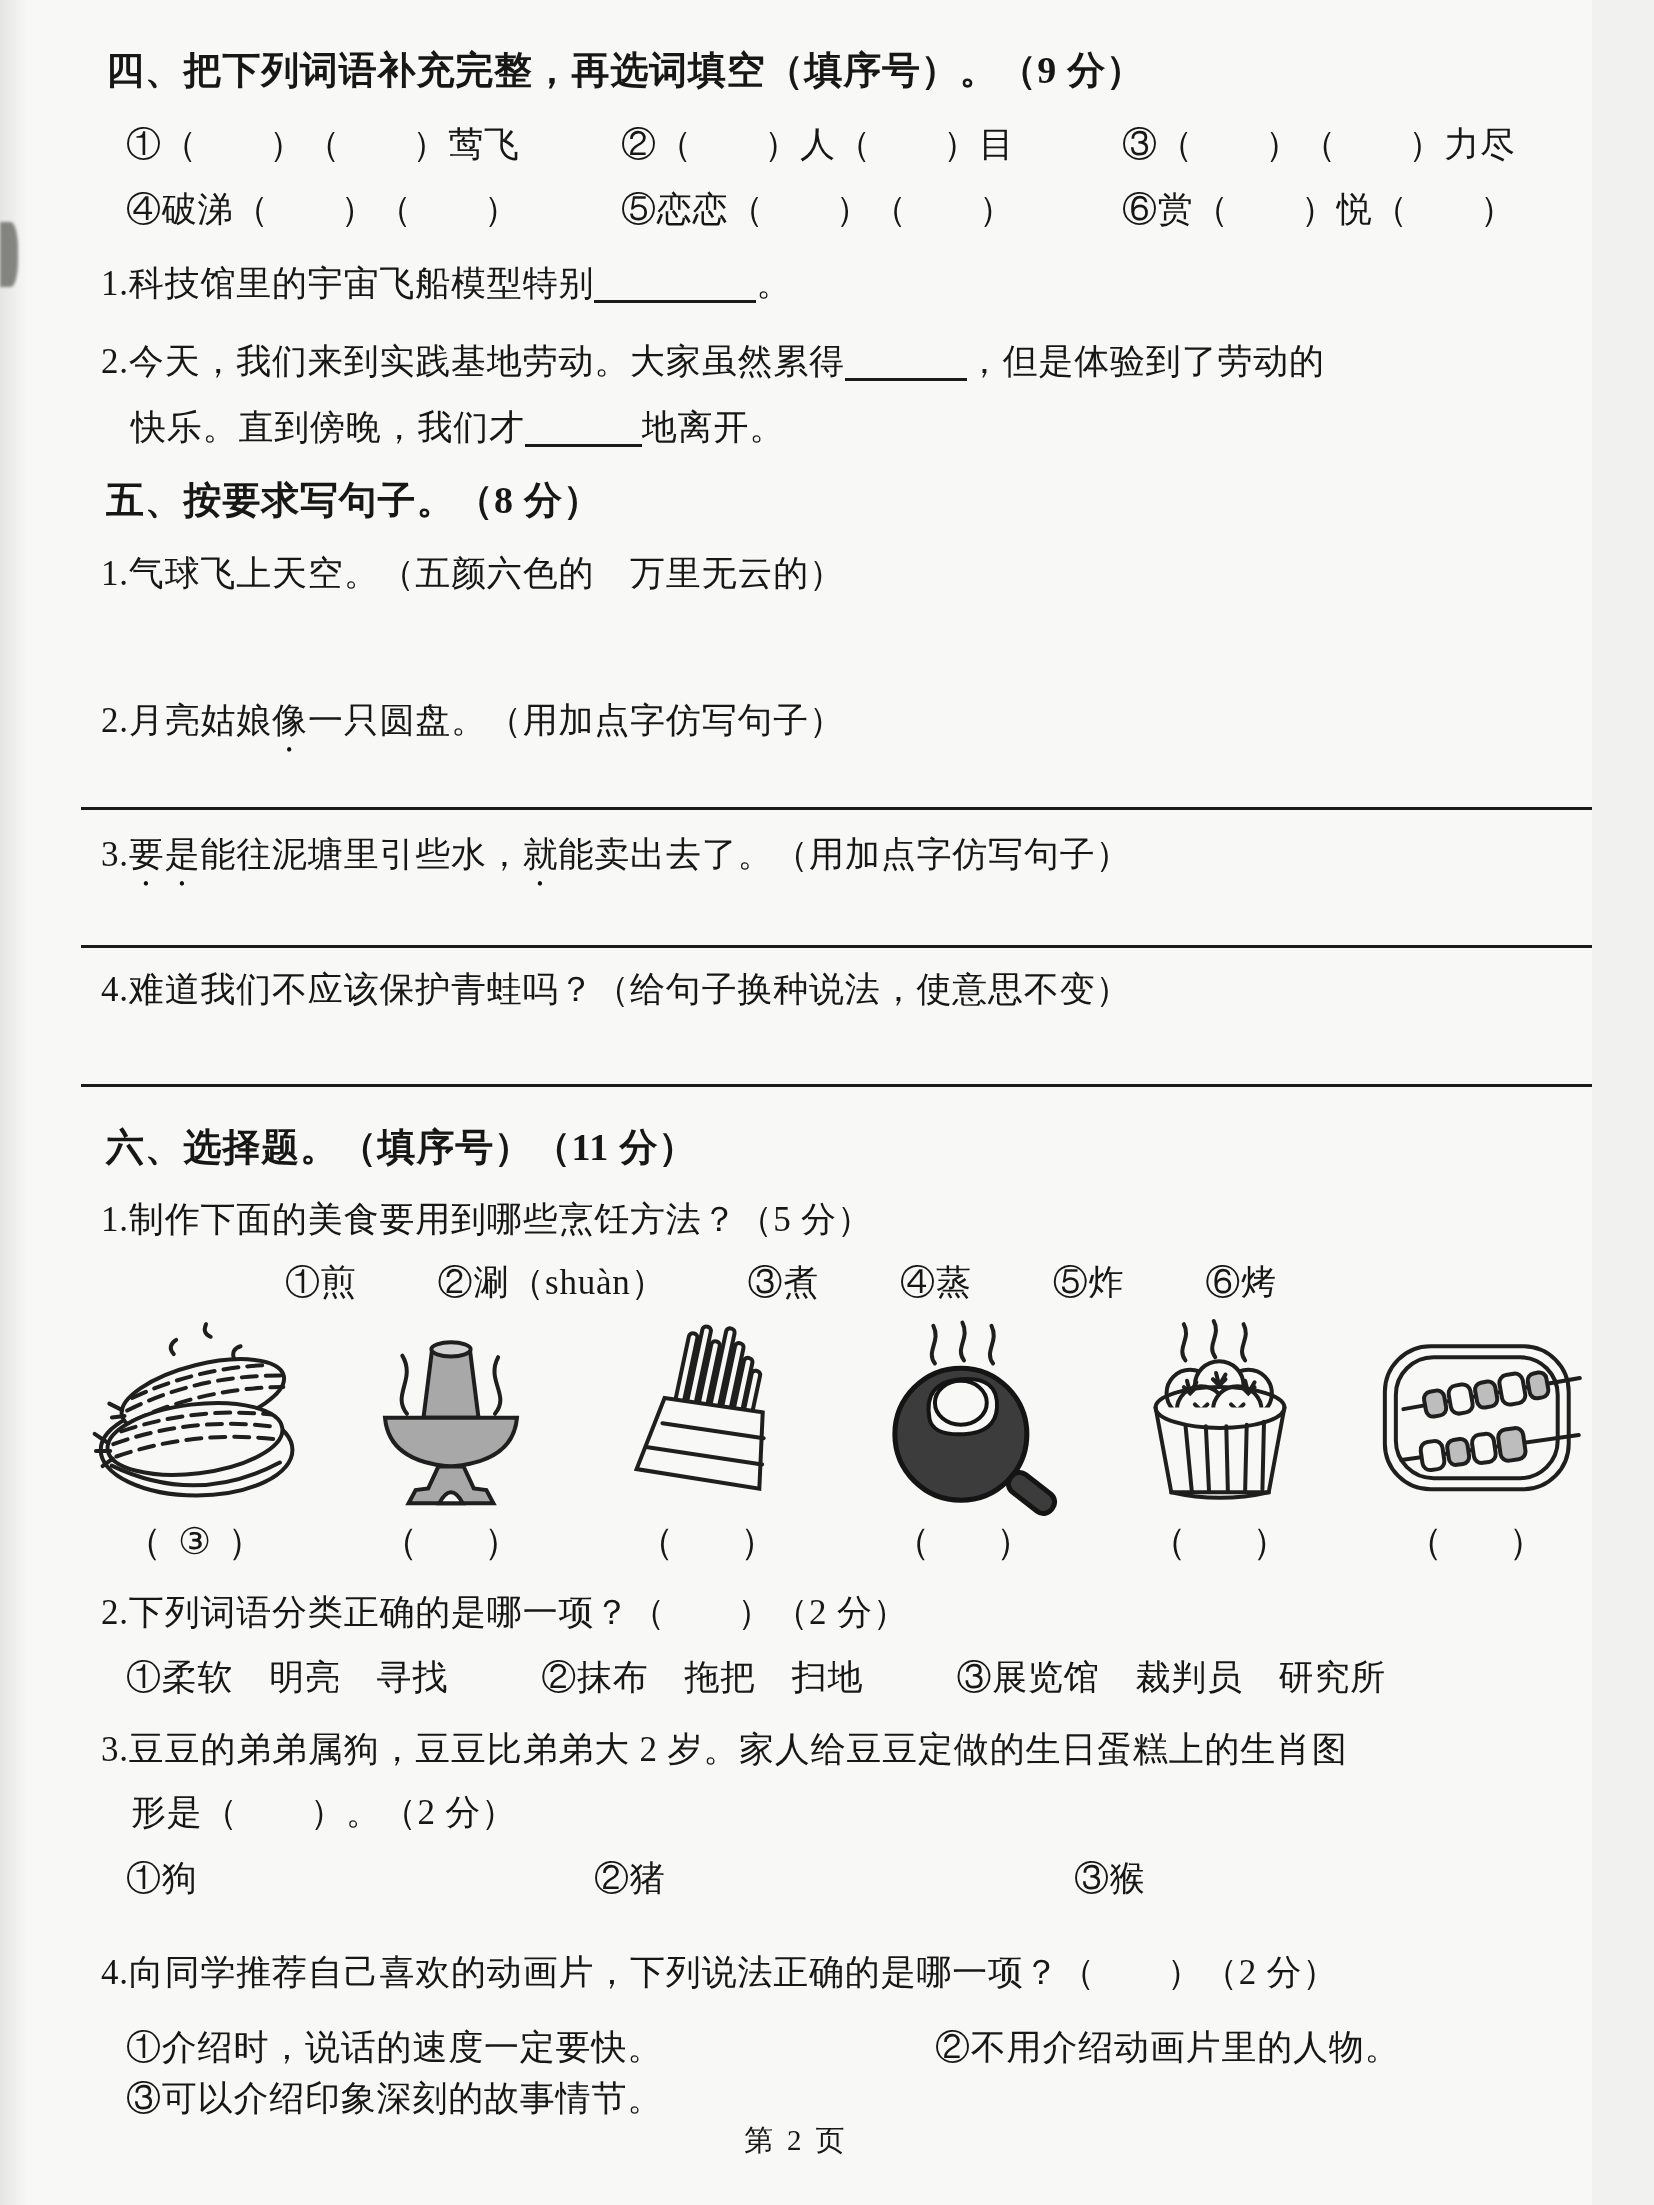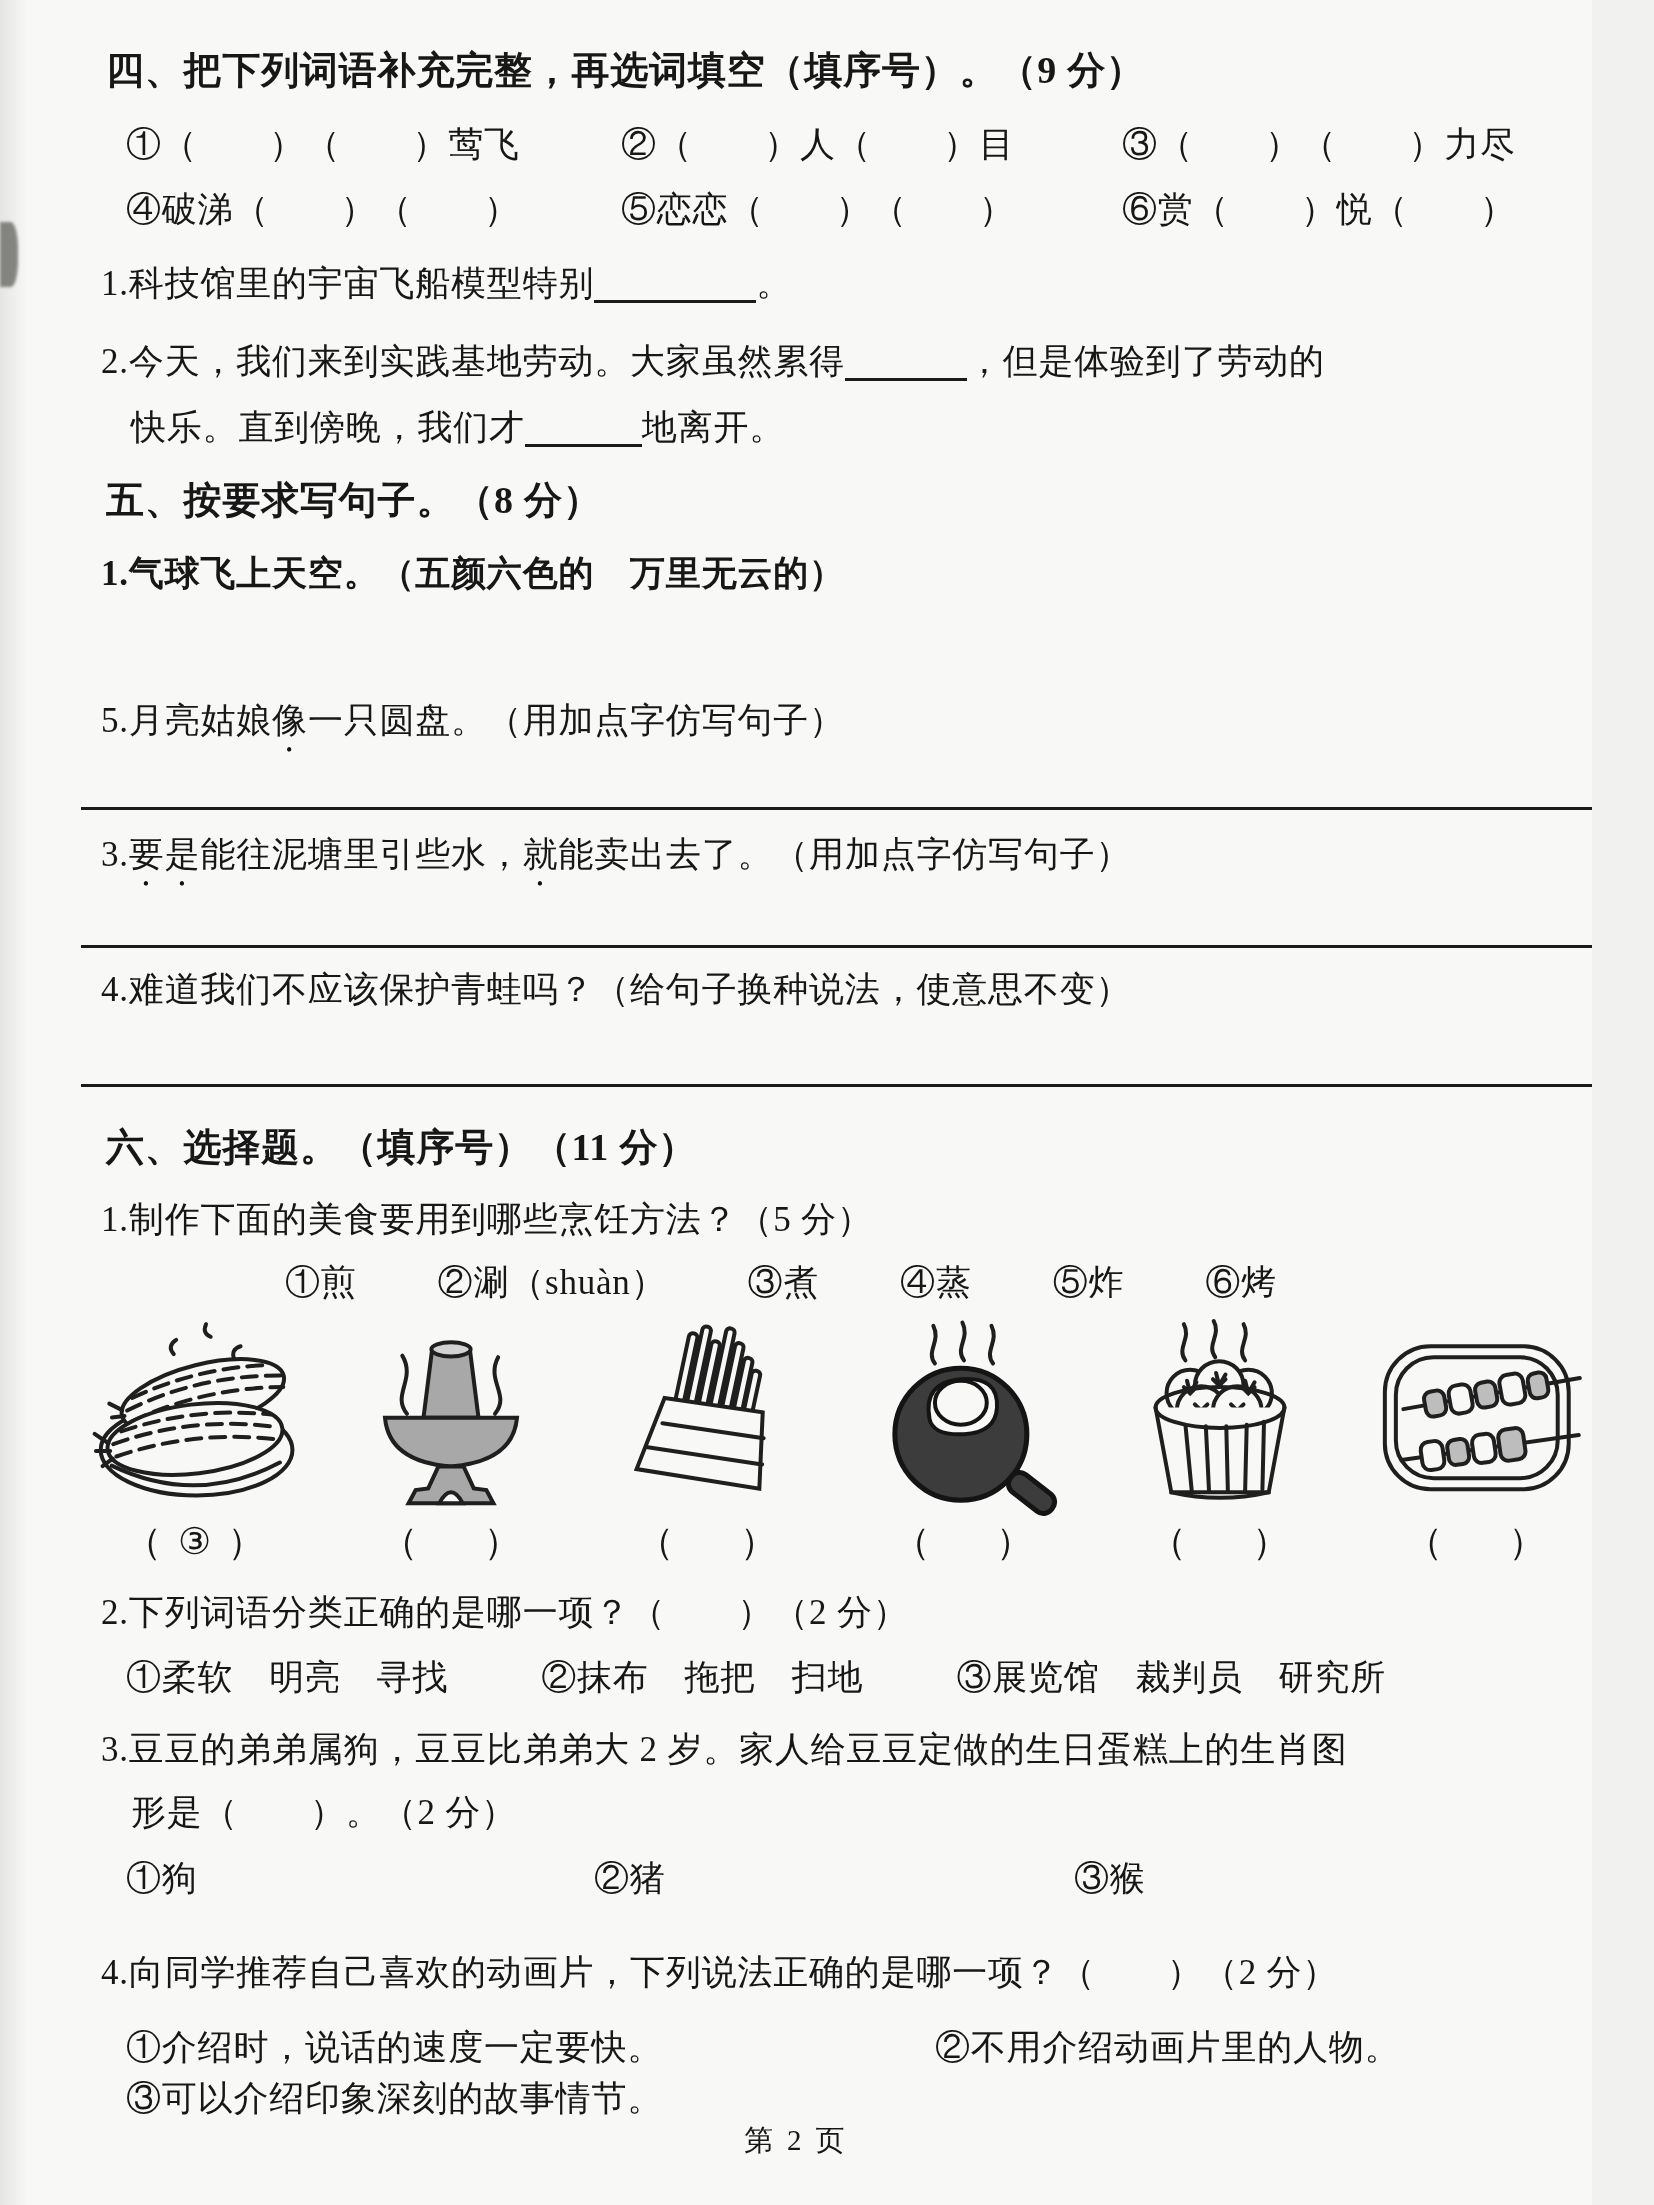--- a/index.html
+++ b/index.html
@@ -58,24 +58,24 @@
 
   <div class="abs" style="left:101px;top:341px;">
     <span>2.今天，我们来到实践基地劳动。大家虽然累得</span><span class="blank" style="width:122px;"></span><span>，但是体验到了劳动的</span>
   </div>
   <div class="abs" style="left:131px;top:407px;">
     <span>快乐。直到傍晚，我们才</span><span class="blank" style="width:117px;"></span><span>地离开。</span>
   </div>
 
   <div class="abs sec-title" style="left:106px;top:478px;">五、按要求写句子。（8 分）</div>
 
-  <div class="abs" style="left:101px;top:553px;font-weight:bold;">1.气球飞上天空。（五颜六色的　万里无云的）</div>
+  <div class="abs" style="left:101px;top:553px;">1.气球飞上天空。（五颜六色的　万里无云的）</div>
 
   <div class="abs" style="left:101px;top:700px;">
-    <span>5.月亮姑娘</span><span class="dotted">像</span><span>一只圆盘。（用加点字仿写句子）</span>
+    <span>2.月亮姑娘</span><span class="dotted">像</span><span>一只圆盘。（用加点字仿写句子）</span>
   </div>
   <div class="ansline" style="left:81px;top:807px;width:1530px;"></div>
 
   <div class="abs" style="left:101px;top:834px;">
     <span>3.</span><span class="dotted">要是</span><span>能往泥塘里引些水，</span><span class="dotted">就</span><span>能卖出去了。（用加点字仿写句子）</span>
   </div>
   <div class="ansline" style="left:81px;top:945px;width:1530px;"></div>
 
   <div class="abs" style="left:101px;top:969px;">4.难道我们不应该保护青蛙吗？（给句子换种说法，使意思不变）</div>
   <div class="ansline" style="left:81px;top:1084px;width:1530px;"></div>

